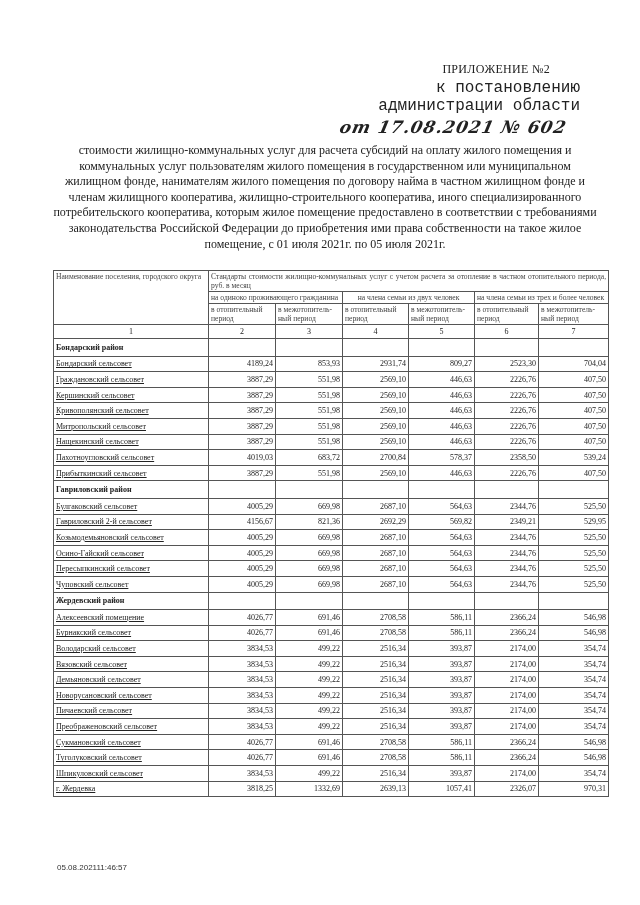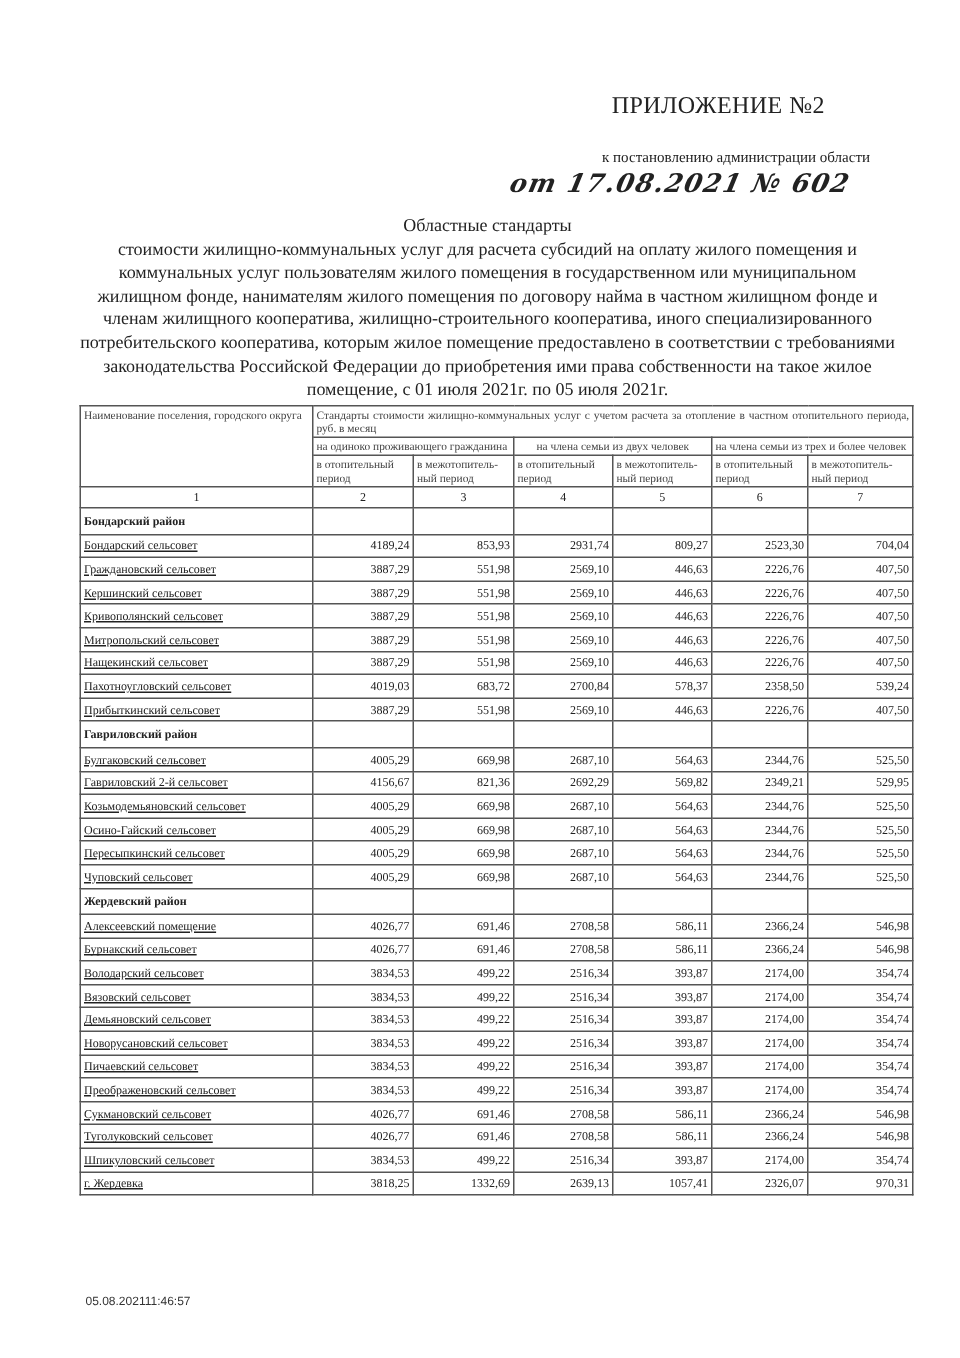--- a/index.html
+++ b/index.html
@@ -1,19 +1,19 @@
 <!DOCTYPE html>
 <html><head>
 <meta charset="utf-8">
 <style>
   html, body { margin: 0; padding: 0; background: #ffffff; }
   body { width: 640px; height: 905px; position: relative; overflow: hidden; font-family: "Liberation Serif", "DejaVu Serif", serif; color: #222; }
   .appendix { position: absolute; left: 330px; top: 62px; width: 250px; text-align: right; }
-  .appendix .title { font-size: 16px; letter-spacing: 0.3px; text-align: right; padding-right: 30px; }
-  .appendix .sub { font-size: 10px; margin-top: 20px; }
+  .appendix .title { font-size: 12px; letter-spacing: 0.3px; text-align: right; padding-right: 30px; }
+  .appendix .sub { font-size: 16px; margin-top: 2px; font-family: Liberation Mono, monospace; }
   .appendix .sign { font-family: "DejaVu Serif", serif; font-style: italic; font-weight: bold; font-size: 17px; text-align: left; padding-left: 10px; margin-top: 2px; transform: skewX(-12deg); letter-spacing: 1px; }
   .doc-title { position: absolute; left: 50px; top: 143px; width: 550px; text-align: center; font-size: 12px; line-height: 15.6px; }
   table.std { position: absolute; left: 53px; top: 270px; width: 555px; border-collapse: collapse; font-size: 7.6px; table-layout: fixed; }
   table.std td { border: 1px solid #555; padding: 1px 2px; vertical-align: top; line-height: 9px; }
   table.std td.num { text-align: right; vertical-align: middle; font-size: 8px; height: 14.6px; padding: 0 2px; }
   table.std td.name { font-size: 8px; vertical-align: middle; height: 14.6px; padding: 0 2px; text-decoration: underline; }
   table.std td.group { font-weight: bold; font-size: 8px; height: 14.6px; vertical-align: middle; font-family: Liberation Serif, serif; }
   table.std td.idx { text-align: center; font-size: 8px; vertical-align: middle; height: 11px; }
   table.std td.hdr { color: #444; }
   .justify { text-align: justify; }
@@ -22,21 +22,20 @@
 </head>
 <body>
 
 <div class="appendix">
   <div class="title">ПРИЛОЖЕНИЕ №2</div>
   <div class="sub">к постановлению администрации области</div>
   <div class="sign">от 17.08.2021 № 602</div>
 </div>
 
 <div class="doc-title">
-  <div>Областные стандарты</div>
   <div>стоимости жилищно-коммунальных услуг для расчета субсидий на оплату жилого помещения и коммунальных услуг пользователям жилого помещения в государственном или муниципальном жилищном фонде, нанимателям жилого помещения по договору найма в частном жилищном фонде и членам жилищного кооператива, жилищно-строительного кооператива, иного специализированного потребительского кооператива, которым жилое помещение предоставлено в соответствии с требованиями законодательства Российской Федерации до приобретения ими права собственности на такое жилое помещение,  с 01 июля 2021г. по 05 июля 2021г.</div>
 </div>
 
 <table class="std">
   <colgroup>
     <col style="width:155px">
       <col style="width:67px">
       <col style="width:67px">
       <col style="width:66px">
       <col style="width:66px">

